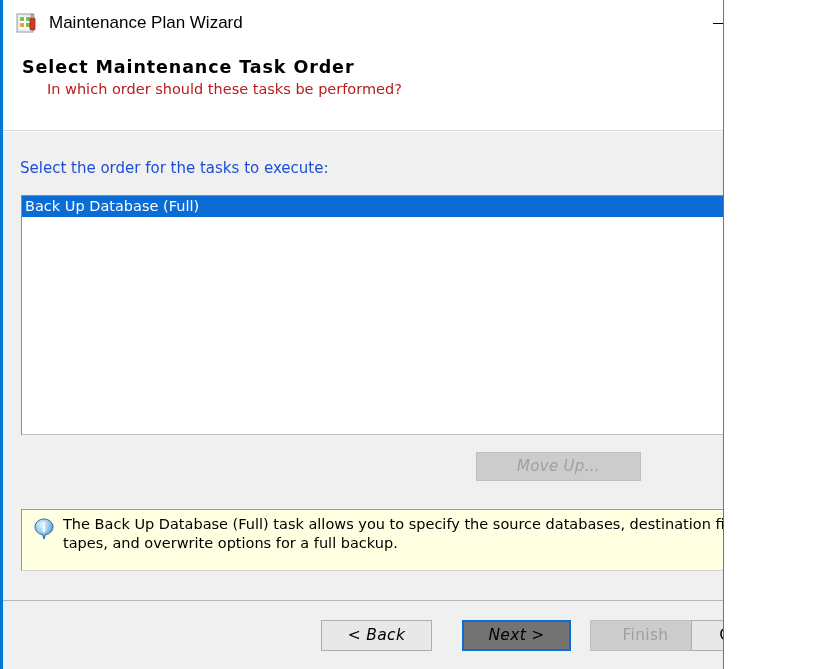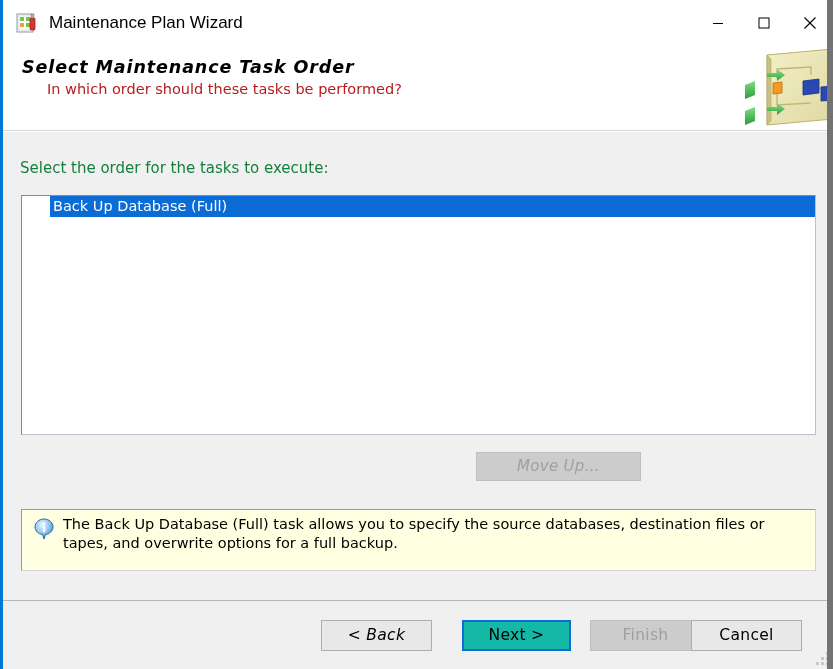--- a/index.html
+++ b/index.html
@@ -10,25 +10,25 @@
     width: 833px;
     height: 669px;
     overflow: hidden;
     background: #ffffff;
     font-family: "Liberation Sans", sans-serif;
     -webkit-font-smoothing: none;
   }
 
   #window {
     position: relative;
-    width: 833px;
+    width: 724px;
     height: 669px;
     box-sizing: border-box;
     border-left: 3px solid #0078d7;
-    border-right: 6px solid #737373;
+    border-right: 1px solid #737373;
     background: #f0f0f0;
     overflow: hidden;
     padding-left: 20px;
   }
 
   
   #titlebar {
     position: absolute;
     left: 0; top: 0;
     width: 830px;
@@ -79,21 +79,20 @@
   #header-title {
     position: absolute;
     left: 19px;
     top: 12px;
     font-size: 17.5px;
     font-weight: bold;
     color: #000000;
     letter-spacing: 0.9px;
     white-space: nowrap;
     font-family: "DejaVu Sans", sans-serif;
-    font-style: italic;
   }
   #header-subtitle {
     position: absolute;
     left: 44px;
     top: 36px;
     font-size: 14.5px;
     color: #b91c1c;
     letter-spacing: 0px;
     white-space: nowrap;
     font-family: "DejaVu Sans", sans-serif;
@@ -128,21 +127,21 @@
     left: 0; top: 132px;
     width: 830px;
     height: 468px;
     background: #f0f0f0;
   }
   #instruction {
     position: absolute;
     left: 17px;
     top: 27px;
     font-size: 15px;
-    color: #15803d;
+    color: #1d4ed8;
     font-family: "DejaVu Sans", sans-serif;
     white-space: nowrap;
   }
 
   
   #task-list {
     position: absolute;
     left: 18px;
     top: 63px;
     width: 795px;
@@ -157,21 +156,20 @@
   }
   .list-item {
     height: 21px;
     line-height: 21px;
     padding-left: 3px;
     font-size: 14.5px;
     font-family: "DejaVu Sans", sans-serif;
     color: #000000;
     white-space: nowrap;
     cursor: default;
-    margin-left: 28px;
   }
   .list-item.selected {
     background: #0a6cd4;
     color: #ffffff;
   }
 
   
   .move-btn {
     position: absolute;
     top: 320px;
@@ -250,22 +248,23 @@
     font-size: 15.5px;
     font-family: "DejaVu Sans", sans-serif;
     color: #000000;
     text-align: center;
     line-height: 29px;
     cursor: default;
     letter-spacing: 0.3px;
   }
   .footer-btn.default {
     border: 2px solid #0a6cd4;
-    background: #14b8a6;
+    background: #737373;
     line-height: 27px;
+    font-style: italic;
   }
   .footer-btn.disabled {
     background: #cccccc;
     border: 1px solid #bfbfbf;
     color: #a0a0a0;
   }
   #btn-help   { left: 26px;  width: 112px; }
   #btn-back   { left: 318px; width: 111px; font-style: italic; }
   #btn-next   { left: 459px; width: 109px; }
   #btn-finish { left: 578px; width: 111px; margin-left: 9px; }

